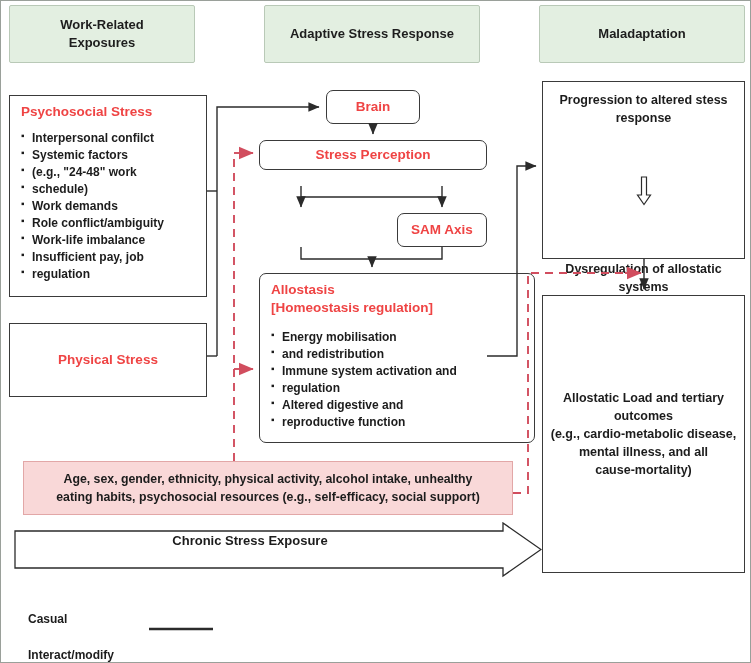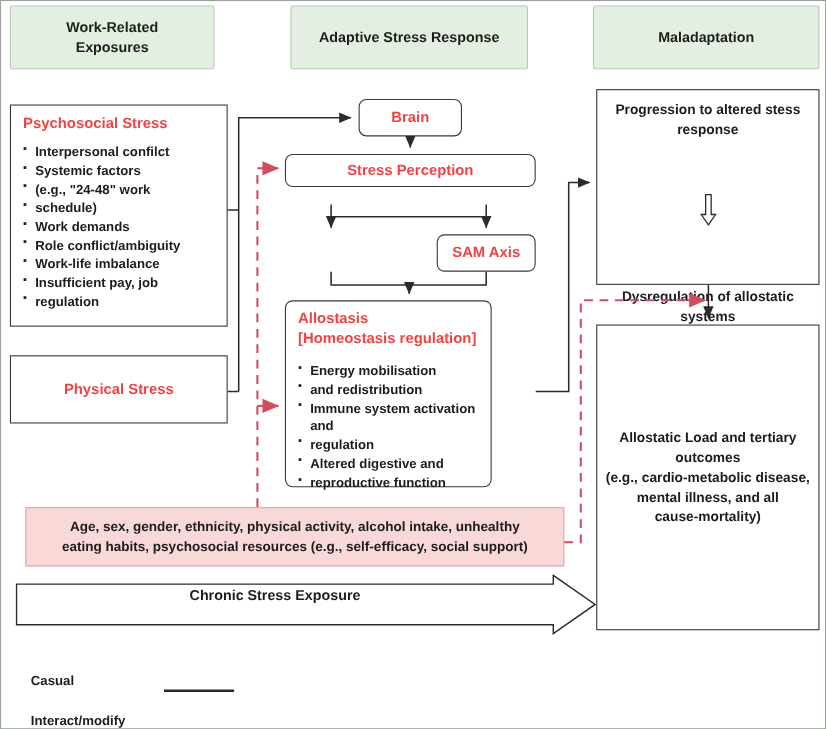--- a/index.html
+++ b/index.html
@@ -51,38 +51,38 @@
       <li style="padding-left:11px;">(e.g., "24-48" work</li>
       <li style="padding-left:11px;">schedule)</li>
       <li>Work demands</li>
       <li>Role conflict/ambiguity</li>
       <li>Work-life imbalance</li>
       <li>Insufficient pay, job</li>
       <li style="padding-left:11px;">regulation</li>
     </ul>
   </div>
 
-  <div class="box" style="left:8px;top:322px;width:198px;height:62px;">
+  <div class="box" style="left:8px;top:322px;width:198px;height:74px;">
     <div class="title">Physical Stress</div>
   </div>
 
   <div class="box rb" style="left:325px;top:89px;width:94px;height:34px;">
     <div class="title">Brain</div>
   </div>
 
   <div class="box rb" style="left:258px;top:139px;width:228px;height:30px;">
     <div class="title">Stress Perception</div>
   </div>
 
 
   <div class="box rb" style="left:396px;top:212px;width:90px;height:34px;">
     <div class="title">SAM Axis</div>
   </div>
 
-  <div class="box rb" style="left:258px;top:272px;width:188px;height:170px;align-items:stretch;justify-content:flex-start;padding:7px 9px 6px 11px;">
+  <div class="box rb" style="left:258px;top:272px;width:276px;height:170px;align-items:stretch;justify-content:flex-start;padding:7px 9px 6px 11px;">
     <div class="title">Allostasis</div>
     <div class="title" style="margin-bottom:13px;">[Homeostasis regulation]</div>
     <ul class="bul">
       <li>Energy mobilisation</li>
       <li style="padding-left:11px;">and redistribution</li>
       <li>Immune system activation and</li>
       <li style="padding-left:11px;">regulation</li>
       <li>Altered digestive and</li>
       <li style="padding-left:11px;">reproductive function</li>
     </ul>

